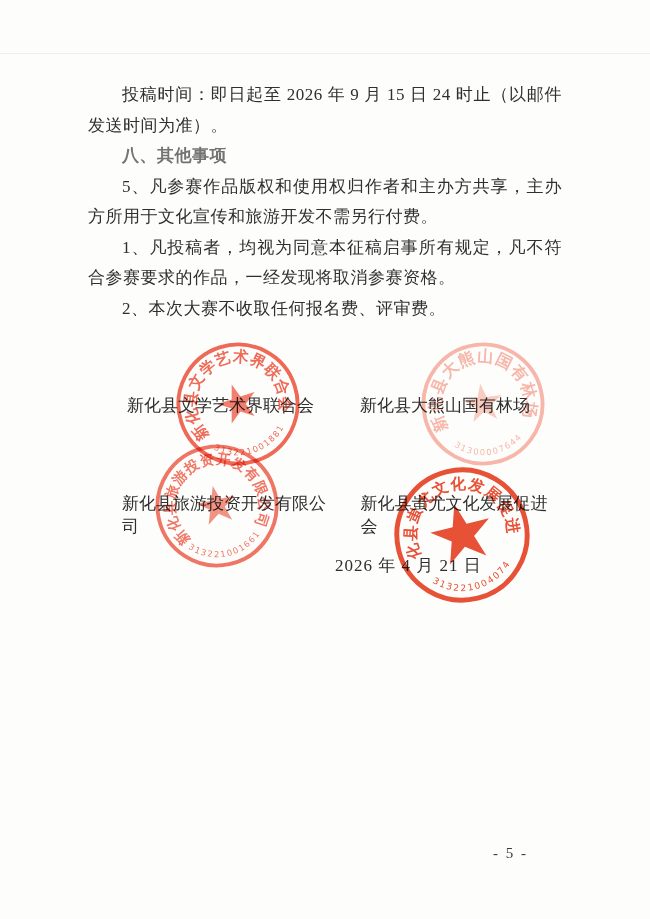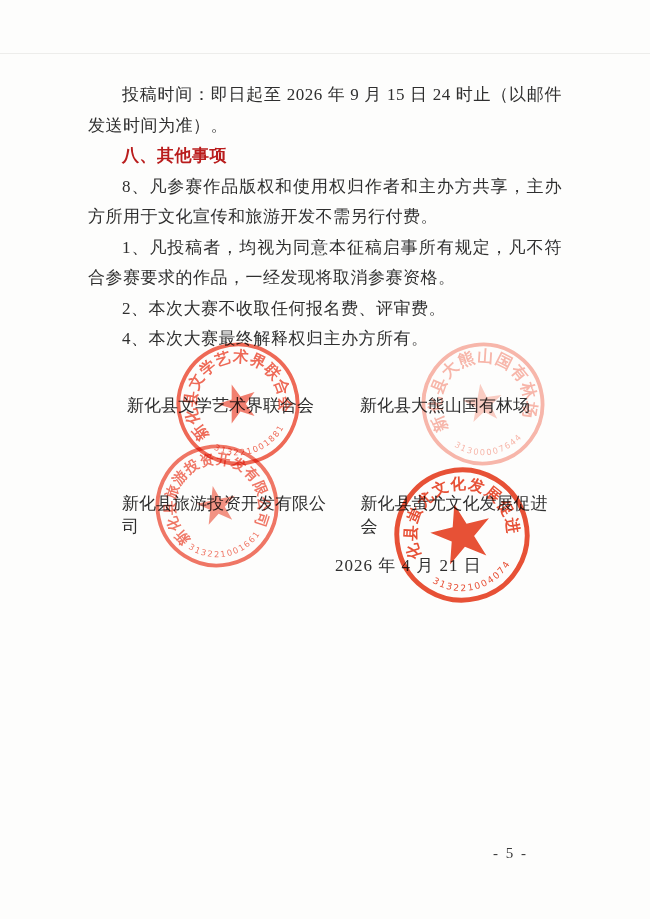--- a/index.html
+++ b/index.html
@@ -19,21 +19,21 @@
     background:#ededeb;
   }
   .content{
     position:absolute;left:88px;top:80px;width:474px;
     color:#2f2f2f;
     font-size:17px;line-height:30.5px;
     letter-spacing:0.5px;
     text-align:justify;
   }
   .para{margin:0;text-indent:2em;}
-  .heading{margin:0;text-indent:2em;font-weight:bold;color:#b91c1c;}
+  .heading{margin:0;text-indent:2em;font-weight:bold;color:#737373;}
   .sig-row1{position:absolute;left:88px;top:394px;width:474px;display:flex;color:#2f2f2f;font-size:17px;}
   .sig-row1 .c1{margin-left:39px;}
   .sig-row1 .c2{margin-left:46px;}
   .sig-row2{position:absolute;left:88px;top:492px;width:474px;display:flex;color:#2f2f2f;font-size:17px;}
   .sig-row2 .c1{margin-left:34px;}
   .sig-row2 .c2{margin-left:20px;}
   .date-line{position:absolute;left:335px;top:554px;color:#2f2f2f;font-size:17px;letter-spacing:1px;}
   .page-number{position:absolute;left:493px;top:845px;color:#3a3a3a;font-size:15px;letter-spacing:2px;}
   .stamp{
     position:absolute;
@@ -59,24 +59,23 @@
 </style>
 </head>
 <body>
 
 <div class="page">
   <div class="scan-line"></div>
 
   <div class="content">
     <p class="para">投稿时间：即日起至 2026 年 9 月 15 日 24 时止（以邮件发送时间为准）。</p>
     <p class="heading">八、其他事项</p>
-    <p class="para">8、凡参赛作品版权和使用权归作者和主办方共享，主办方所用于文化宣传和旅游开发不需另行付费。</p>
+    <p class="para">5、凡参赛作品版权和使用权归作者和主办方共享，主办方所用于文化宣传和旅游开发不需另行付费。</p>
     <p class="para">1、凡投稿者，均视为同意本征稿启事所有规定，凡不符合参赛要求的作品，一经发现将取消参赛资格。</p>
     <p class="para">2、本次大赛不收取任何报名费、评审费。</p>
-    <p class="para">4、本次大赛最终解释权归主办方所有。</p>
   </div>
 
   <div class="sig-row1">
     <span class="c1">新化县文学艺术界联合会</span>
     <span class="c2">新化县大熊山国有林场</span>
   </div>
 
   <div class="sig-row2">
     <span class="c1">新化县旅游投资开发有限公司</span>
     <span class="c2">新化县蚩尤文化发展促进会</span>

